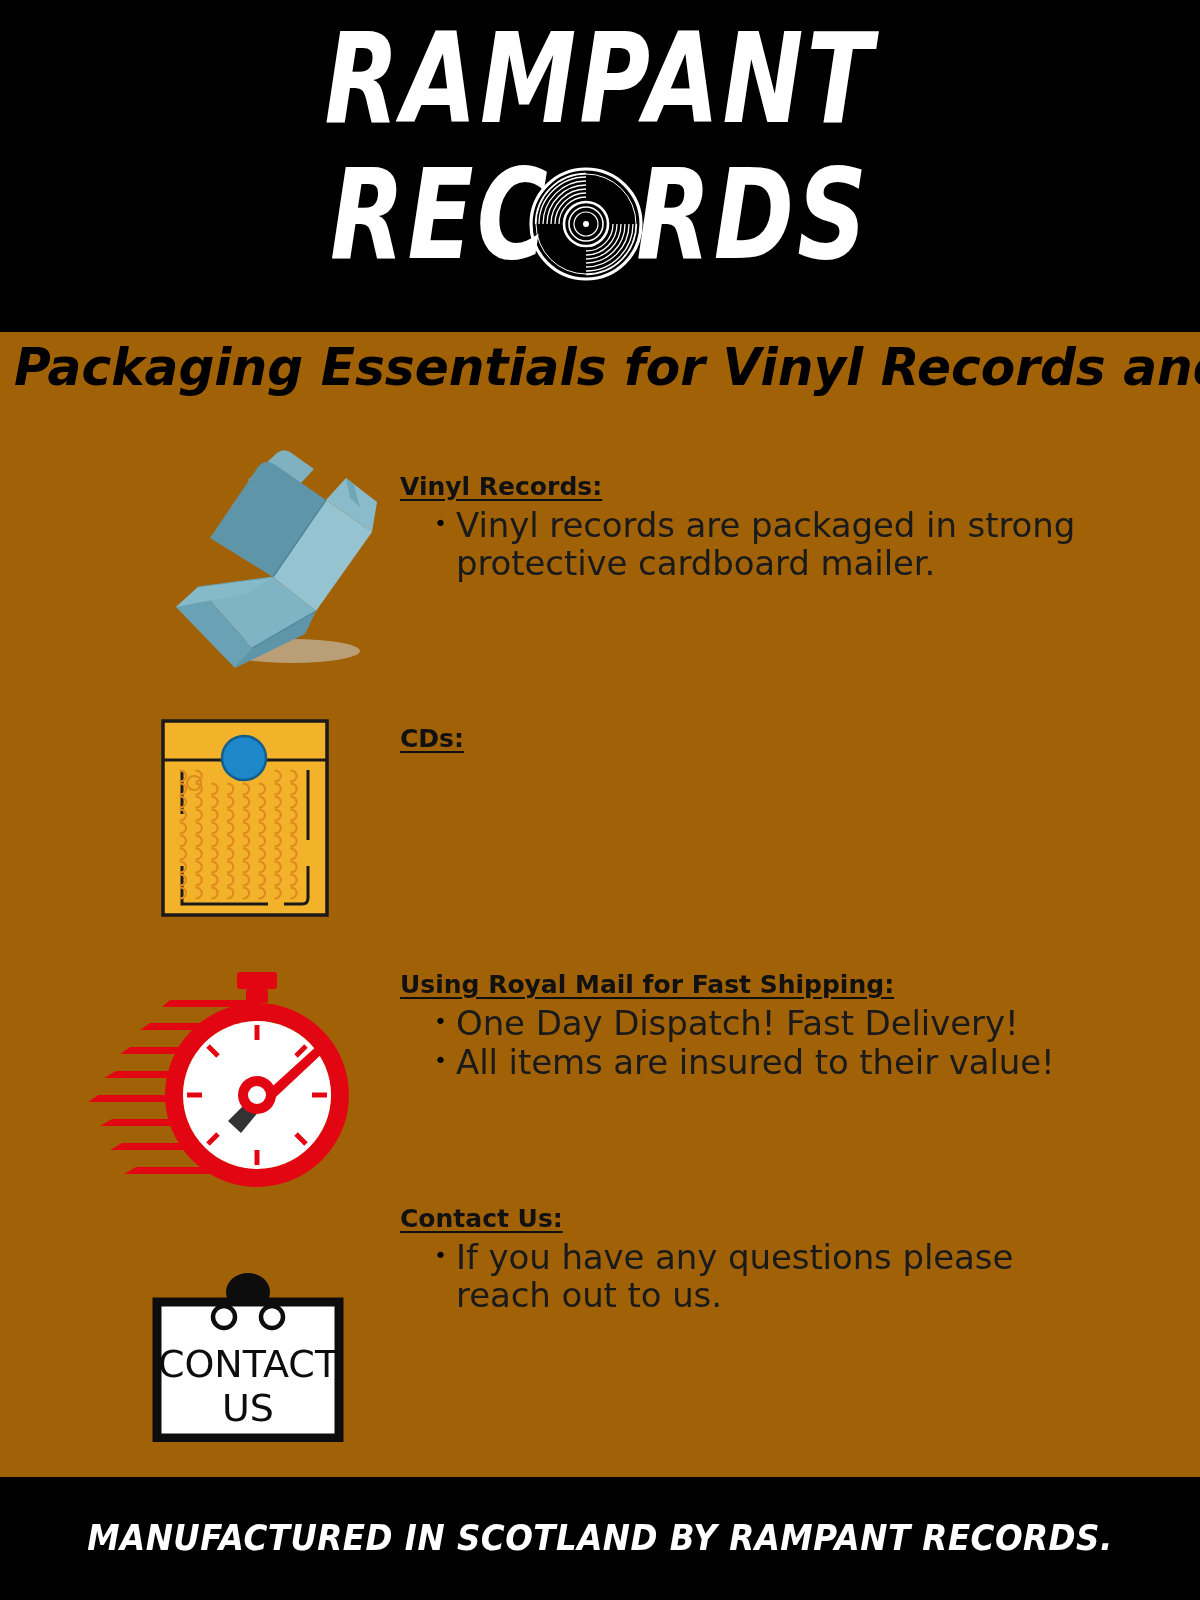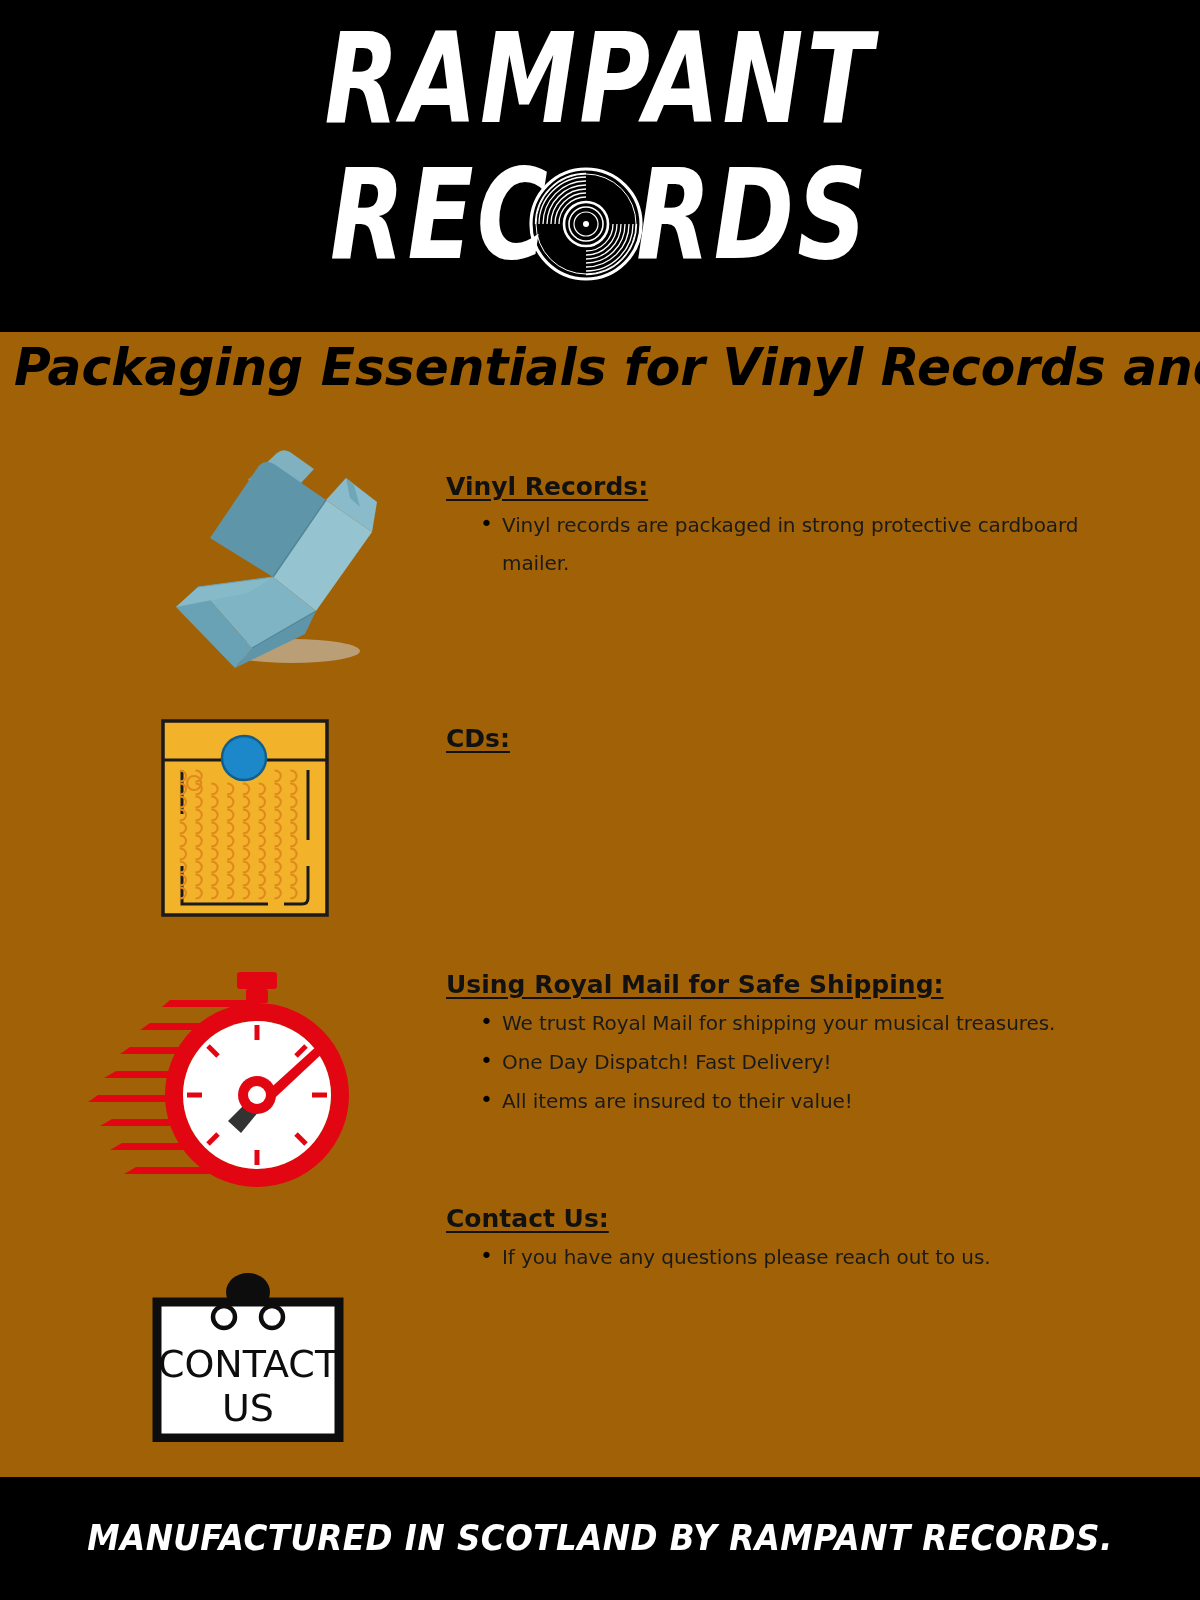--- a/index.html
+++ b/index.html
@@ -101,21 +101,20 @@
     font-size: 52px;
     line-height: 62px;
     white-space: nowrap;
     transform: scaleX(0.965);
     transform-origin: 0% 50%;
   }
 
   
   .section {
     position: absolute;
-    margin-left: 46px;
   }
   .sec-text {
     position: absolute;
     left: 400px;
     width: 700px;
   }
   .sec-heading {
     font-family: "DejaVu Sans", sans-serif;
     font-weight: bold;
     font-size: 25px;
@@ -127,21 +126,21 @@
   }
   .sec-list {
     margin: 4px 0 0 0;
     padding: 0 0 0 34px;
     list-style: none;
   }
   .sec-list li {
     position: relative;
     font-family: "DejaVu Sans", sans-serif;
     font-weight: normal;
-    font-size: 20px;
+    font-size: 34px;
     line-height: 38px;
     color: #1a1a1a;
     padding-left: 22px;
     margin-bottom: 1px;
     letter-spacing: -0.1px;
   }
   .sec-list li::before {
     content: "\2022";
     position: absolute;
     left: 0;
@@ -406,23 +405,22 @@
       </g>
 
       <path d="M176 138 L241 79 L247 86 L184 145 Z" fill="#E20613"></path>
       <path d="M172 134 L150 156 L163 168 L182 145 Z" fill="#333333"></path>
       <circle cx="179" cy="130" r="19" fill="#E20613"></circle>
       <circle cx="179" cy="130" r="9" fill="#ffffff"></circle>
     </svg>
   </div>
 
   <div class="section sec-text" style="top:970px;">
-    <div class="sec-heading">Using Royal Mail for Safe Shipping:</div>
+    <div class="sec-heading">Using Royal Mail for Fast Shipping:</div>
     <ul class="sec-list">
-      <li>We trust Royal Mail for shipping your musical treasures.</li>
       <li>One Day Dispatch! Fast Delivery!</li>
       <li>All items are insured to their value!</li>
     </ul>
   </div>
 
   <div class="contact-sign">
     <svg viewBox="0 0 196 198" width="196" height="198">
 
       <path d="M86 52 L68 140 L82 143 L98 63 L114 143 L128 140 L110 52 Z" fill="#0d0d0d"></path>
       <ellipse cx="98" cy="48" rx="22" ry="19" fill="#0d0d0d"></ellipse>

